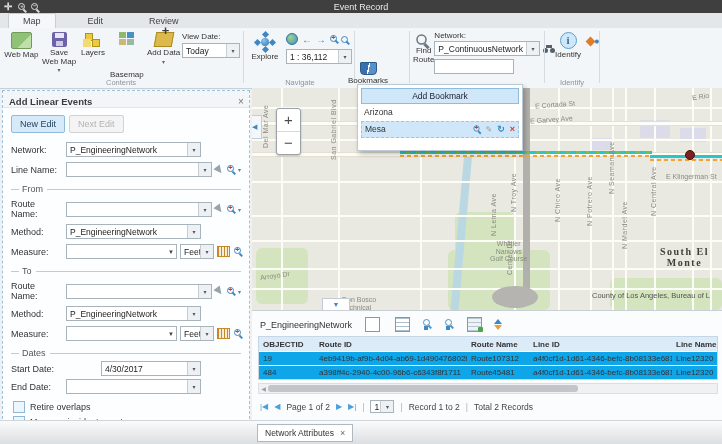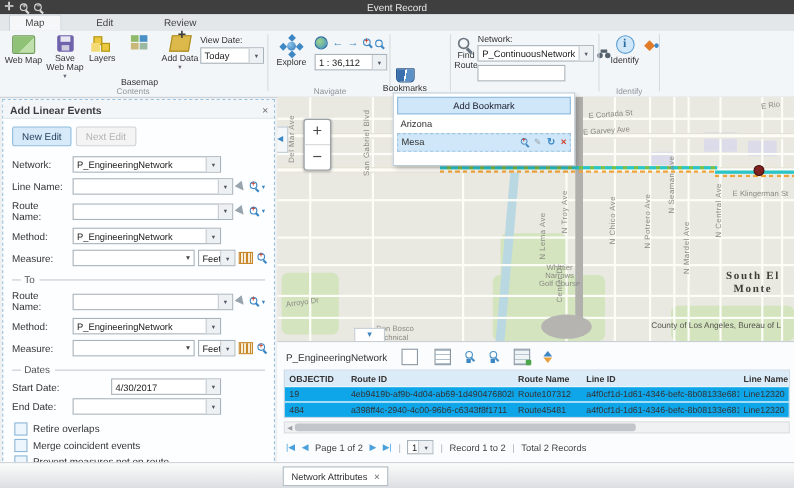--- a/index.html
+++ b/index.html
@@ -402,20 +402,21 @@
         <span class="val"></span>
         <span class="arw">▾</span>
       </div>
       <span class="icx">
         <span class="sel-ic"></span>
         <span class="mag zmag"></span>
         <span class="tinycaret">▾</span>
       </span>
     </div>
 
+    <div class="sep">From</div>
     <div class="frow">
       <span class="lbl">Route Name:</span>
       <div class="dd">
         <span class="val"></span>
         <span class="arw">▾</span>
       </div>
       <span class="icx">
         <span class="sel-ic"></span>
         <span class="mag zmag"></span>
         <span class="tinycaret">▾</span>

